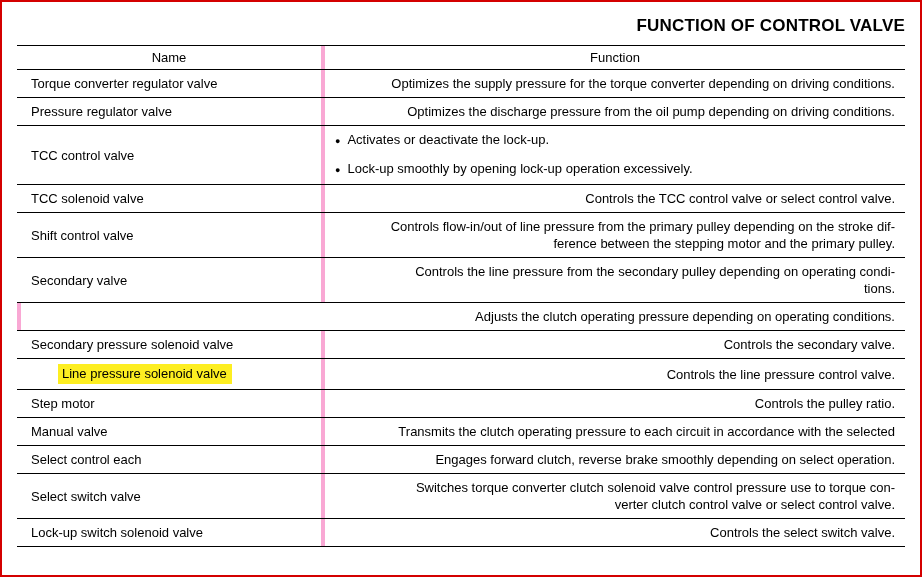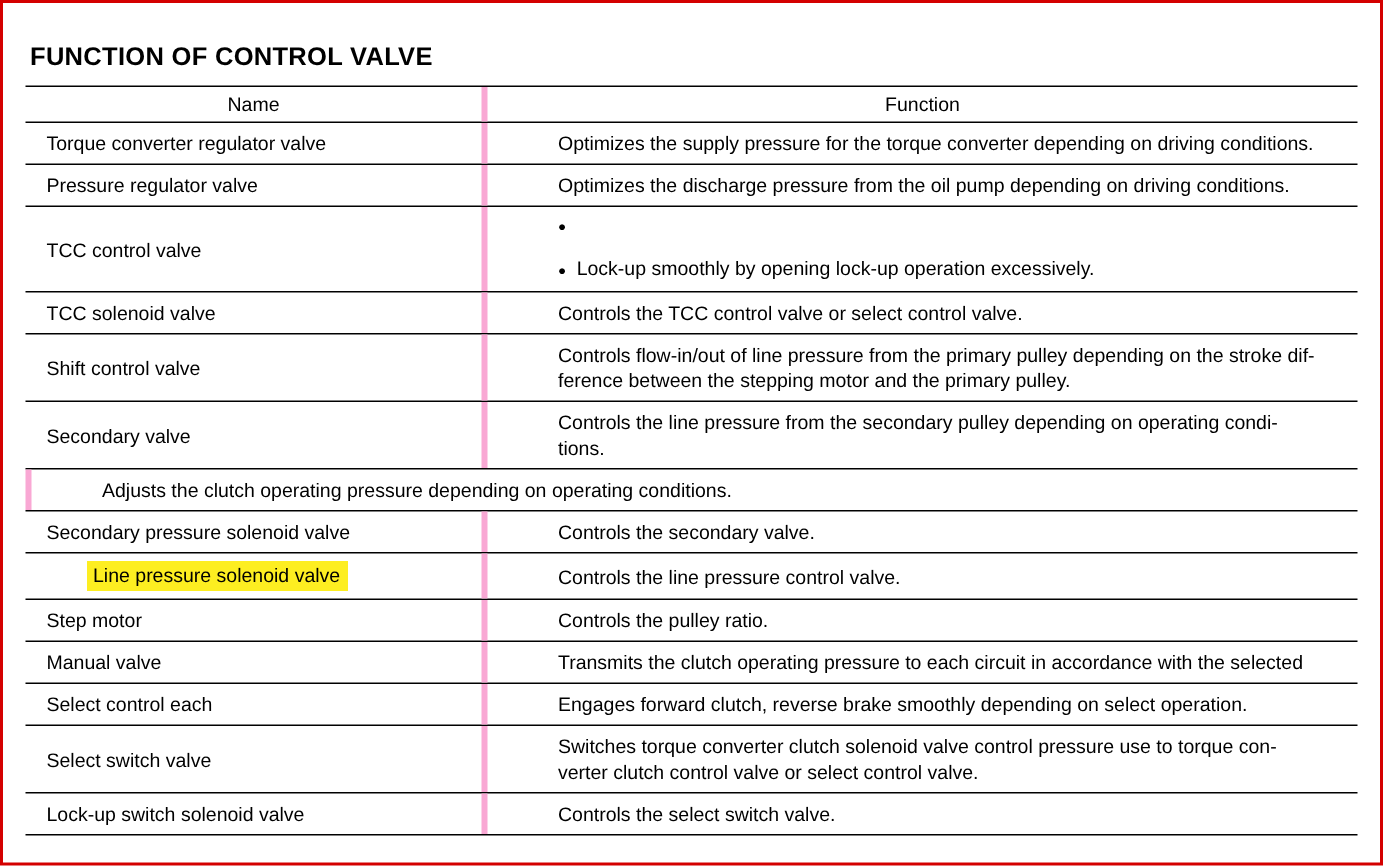--- a/index.html
+++ b/index.html
@@ -4,21 +4,21 @@
 <style>
   * { margin: 0; padding: 0; box-sizing: border-box; }
   html, body { width: 922px; height: 577px; }
   body {
     font-family: "Liberation Sans", "DejaVu Sans", sans-serif;
     background: #ffffff;
     border: 2px solid #d40000;
     overflow: hidden;
     color: #000;
   }
-  .content { padding: 23px 15px 0 15px; }
+  .content { padding: 11px 15px 0 15px; text-align: right; }
   .title {
     font-size: 17px;
     font-weight: bold;
     letter-spacing: 0.2px;
     margin: 3px 0 9px 3px;
   }
   .valve-table {
     width: 100%;
     border-top: 1px solid #000;
   }
@@ -34,21 +34,21 @@
   .func-cell {
     flex: 1;
     border-left: 4px solid #f9a8d4;
     padding: 5px 10px;
     display: flex;
     flex-direction: column;
     justify-content: center;
   }
   .t-row.header .name-cell { justify-content: center; padding: 3px 6px; }
   .t-row.header .func-cell { align-items: center; padding: 3px 6px; }
-  .line { line-height: 17px; margin-left: 37px; }
+  .line { line-height: 17px; }
   .bullet-line { display: flex; gap: 7px; align-items: baseline; }
   .bullet-line + .bullet-line { margin-top: 10px; }
   .bullet { font-size: 9px; line-height: 17px; }
   .hl { padding: 1px 5px 2px 4px; margin-left: -4px; }
 </style>
 </head>
 <body style="border-color: rgb(212, 0, 0);">
 
 <div class="content">
   <h1 class="title">FUNCTION OF CONTROL VALVE</h1>
@@ -79,20 +79,21 @@
             <div class="line">Optimizes the discharge pressure from the oil pump depending on driving conditions.</div>
           </div>
         </div>
         <div class="t-row">
           <div class="cell name-cell">
             <span>TCC control valve</span>
           </div>
           <div class="cell func-cell">
             <div class="line bullet-line">
               <span class="bullet">●</span>
+              <span>Activates or deactivate the lock-up.</span>
             </div>
             <div class="line bullet-line">
               <span class="bullet">●</span>
               <span>Lock-up smoothly by opening lock-up operation excessively.</span>
             </div>
           </div>
         </div>
         <div class="t-row">
           <div class="cell name-cell">
             <span>TCC solenoid valve</span>

